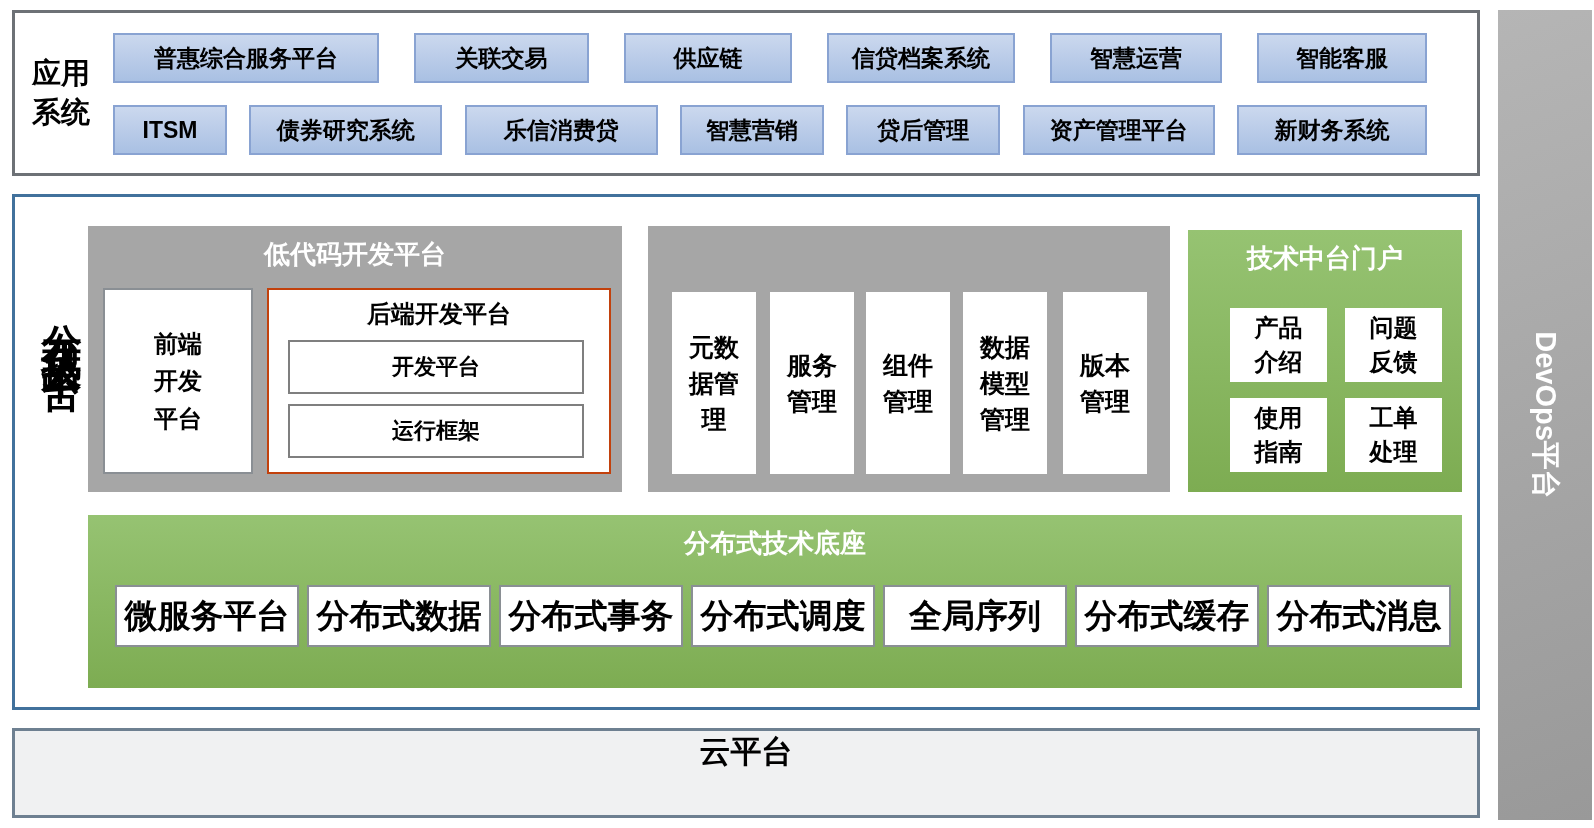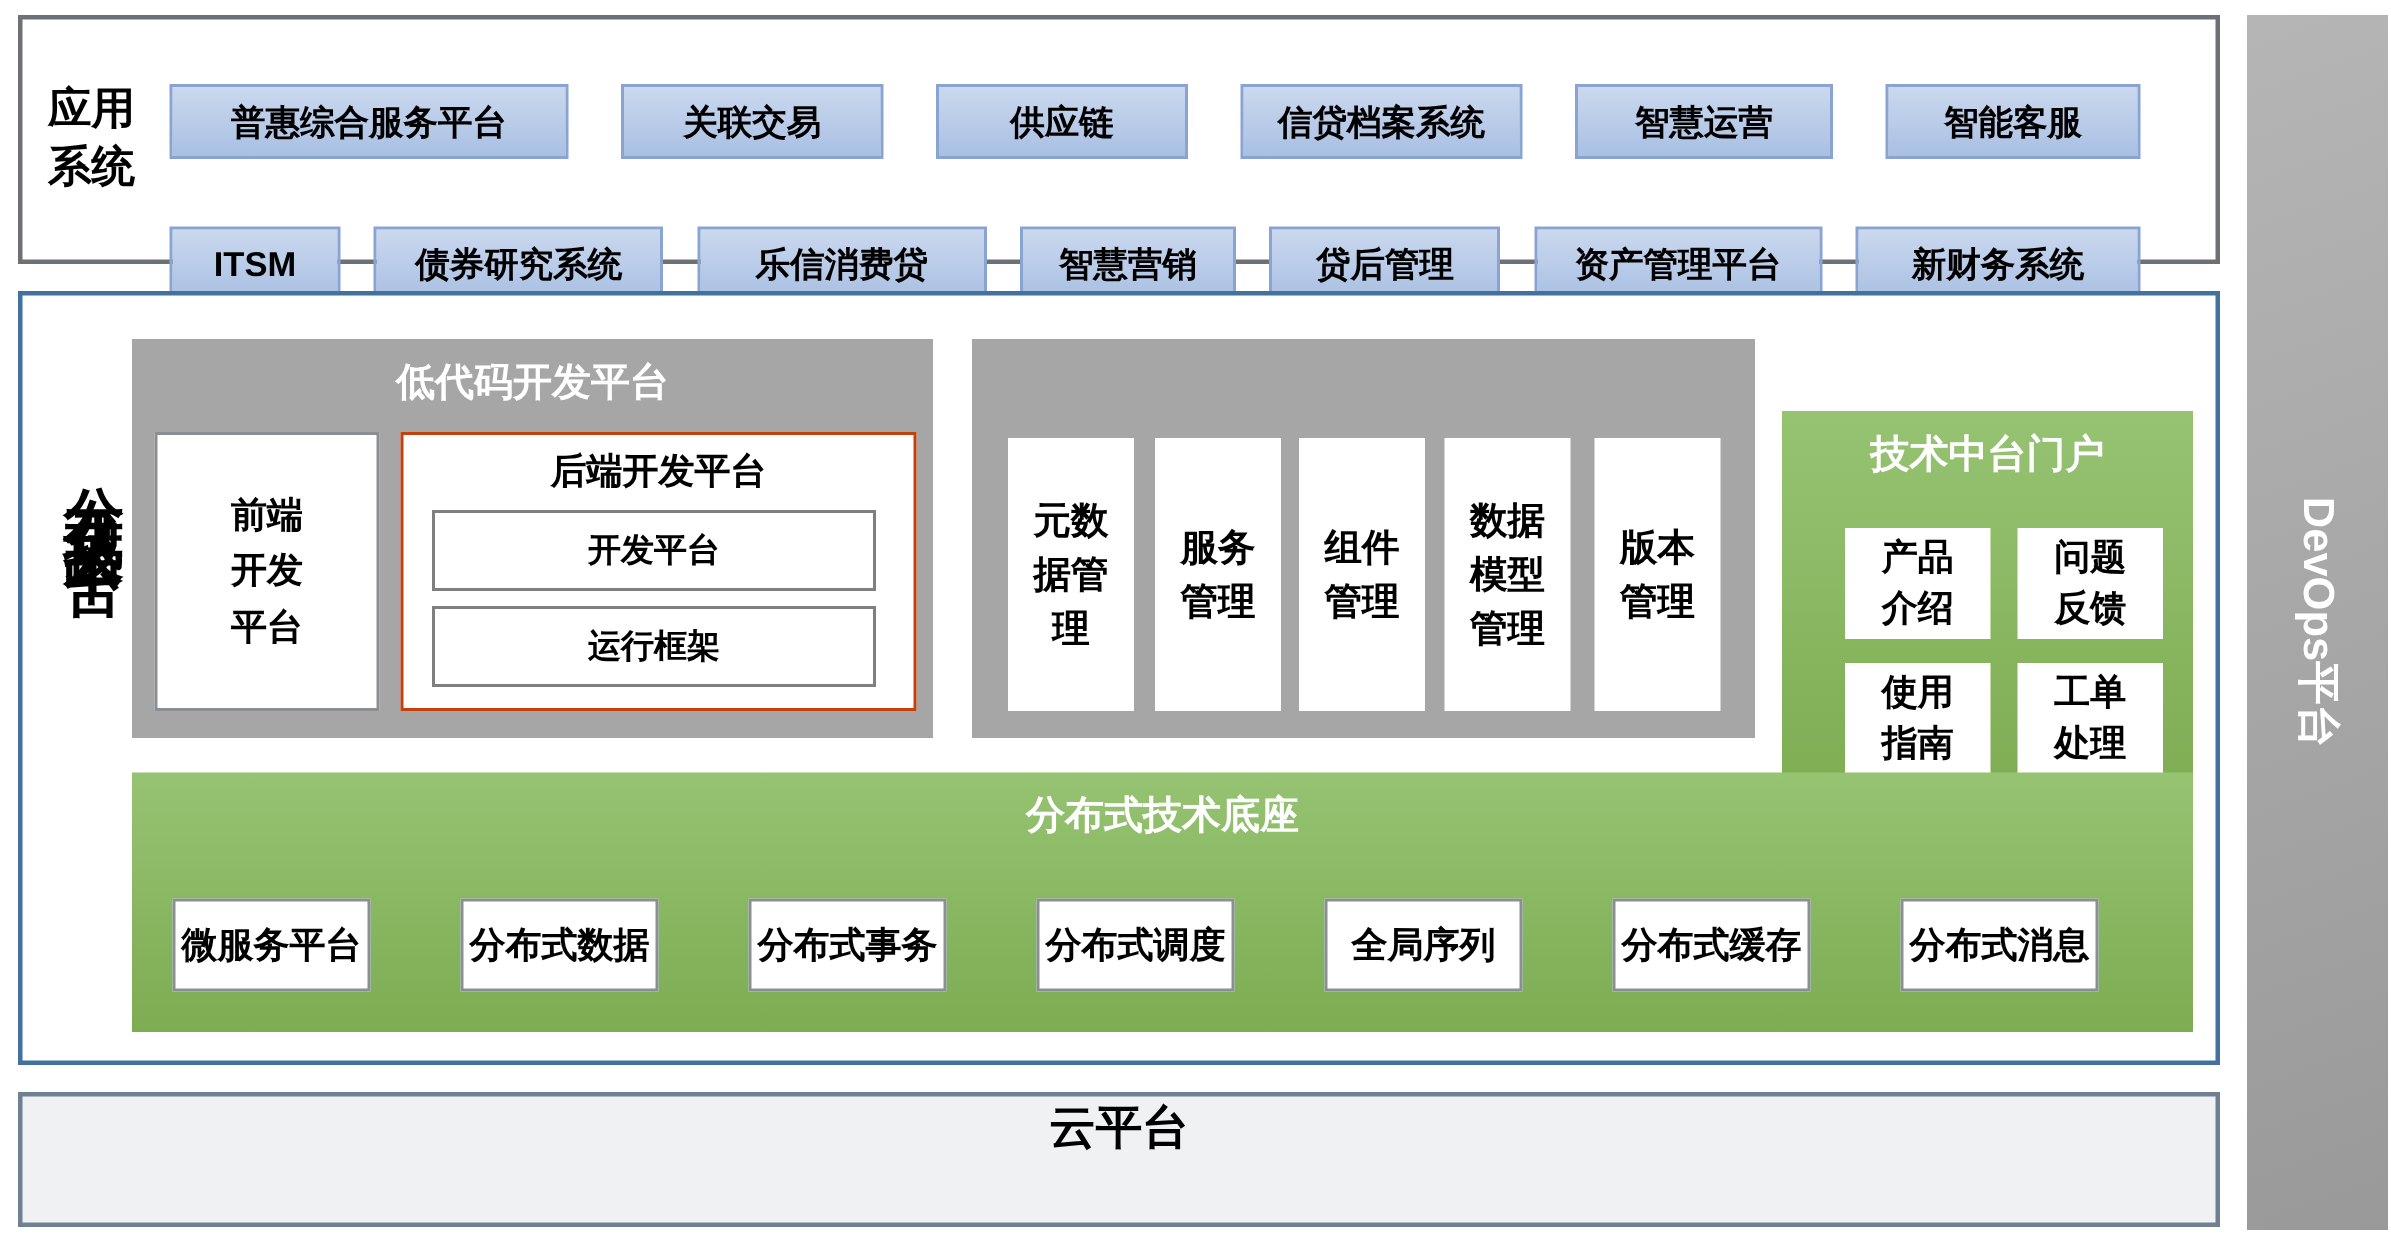--- a/index.html
+++ b/index.html
@@ -10,21 +10,21 @@
   }
   .abs { position:absolute; box-sizing:border-box; }
 
   
   #app-box { left:12px; top:10px; width:1468px; height:166px;
     border:3px solid #6d7176; background:#fff; }
   .app-label { position:absolute; left:17px; top:50%; transform:translateY(-50%);
     width:64px; font-size:29px; font-weight:bold; line-height:1.35; }
   .app-rows { position:absolute; left:98px; right:50px; top:20px;
     display:flex; flex-direction:column; gap:22px; }
-  .app-row { display:flex; justify-content:space-between;margin-top:23px; }
+  .app-row { display:flex; justify-content:space-between; }
   .sys-box { height:50px; display:flex; align-items:center; justify-content:center;
     font-size:23px; font-weight:600; box-sizing:border-box;
     background:linear-gradient(180deg,#cbd8ee,#a9c0e3);
     border:2px solid #89a3d2; }
   .w266{width:266px}.w175{width:175px}.w168{width:168px}.w188{width:188px}
   .w172{width:172px}.w170{width:170px}.w114{width:114px}.w193{width:193px}
   .w144{width:144px}.w154{width:154px}.w192{width:192px}.w190{width:190px}
 
   
   #mid-box { left:12px; top:194px; width:1468px; height:516px;
@@ -35,21 +35,21 @@
     letter-spacing:8px; }
 
   .gray-panel { position:absolute; box-sizing:border-box; background:#a6a6a6; }
   .green-panel { position:absolute; box-sizing:border-box;
     background:linear-gradient(180deg,#96c372,#7dac52); }
   .panel-title { text-align:center; color:#fff; font-weight:bold;
     font-size:26px; padding-top:11px; }
 
   #low-code { left:73px; top:29px; width:534px; height:266px; }
   #asset    { left:633px; top:29px; width:522px; height:266px; }
-  #portal   { left:1173px; top:33px; width:274px; height:262px;margin-top:44px; }
+  #portal   { left:1173px; top:33px; width:274px; height:262px; }
   #base     { left:73px; top:318px; width:1374px; height:173px; }
 
   .white-box { position:absolute; background:#fff; box-sizing:border-box;
     display:flex; align-items:center; justify-content:center;
     text-align:center; color:#000; }
 
   #frontend { left:15px; top:62px; width:150px; height:186px;
     border:2px solid #8a8f94; font-size:24px; font-weight:600; line-height:1.55; }
   .wrap-f { display:inline-block; width:52px; }
 
@@ -63,21 +63,21 @@
 
   .asset-box { top:66px; width:84px; height:182px; font-size:25px;
     font-weight:600; line-height:1.45; }
   .wrap-a { display:inline-block; width:54px; }
   .a0{left:24px}.a1{left:122px}.a2{left:218px}.a3{left:315px}.a4{left:415px}
 
   .portal-box { width:97px; height:74px; font-size:24px; font-weight:600; line-height:1.4; }
   .wrap-p { display:inline-block; width:50px; }
   .p0{left:42px;top:78px}.p1{left:157px;top:78px}.p2{left:42px;top:168px}.p3{left:157px;top:168px}
 
-  .base-box { top:84px; width:132px; height:62px; font-size:24px; font-weight:600;
+  .base-box { top:70px; width:184px; height:62px; font-size:33px; font-weight:600;
     border:2px solid #8a8f94; }
   .b0{left:27px}.b1{left:219px}.b2{left:411px}.b3{left:603px}
   .b4{left:795px}.b5{left:987px}.b6{left:1179px}
 
   
   #cloud-bar { left:12px; top:728px; width:1468px; height:90px;
     border:3px solid #6e8091; background:#f0f1f2;
     display:flex; justify-content:center;
     font-size:31px; font-weight:bold; }
 

